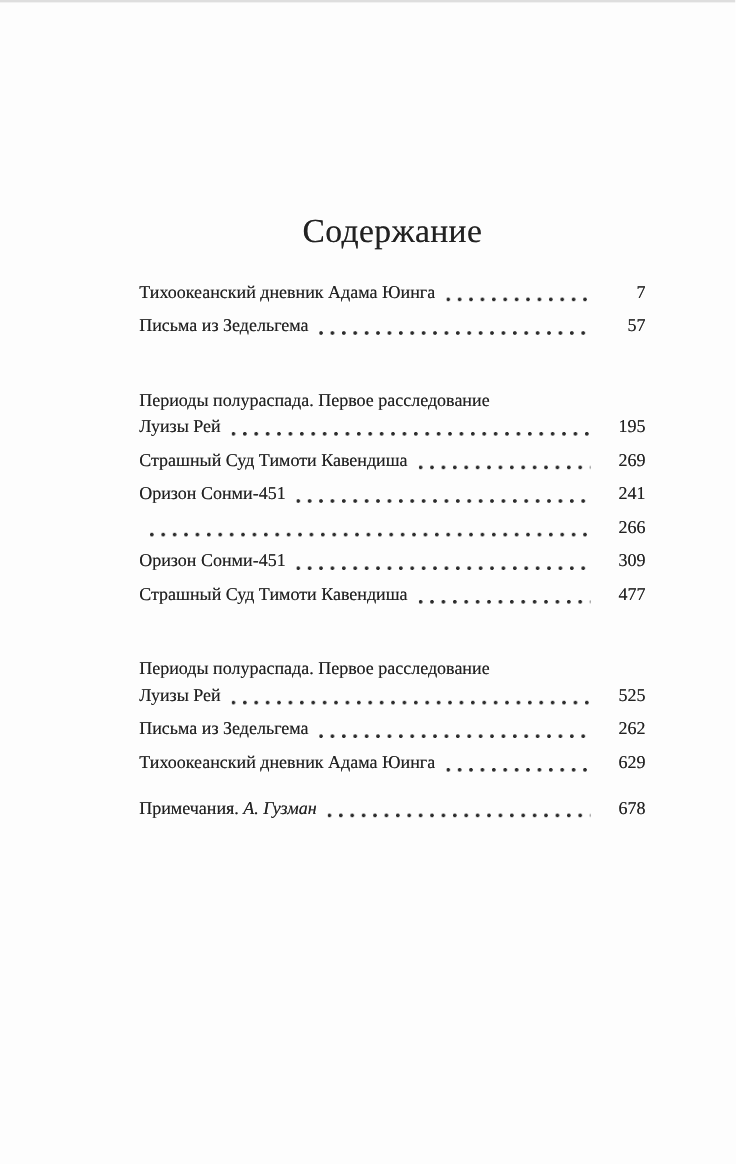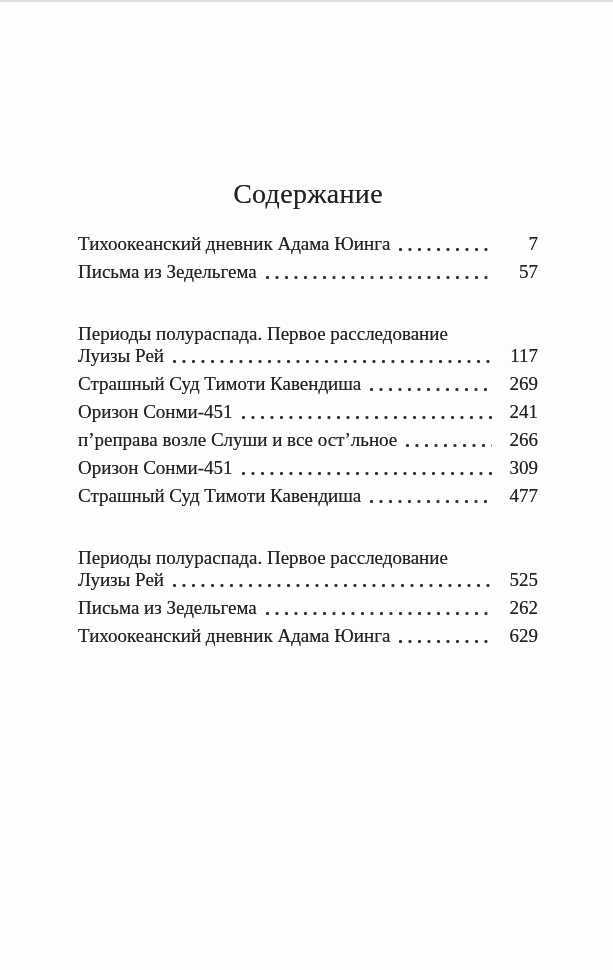--- a/index.html
+++ b/index.html
@@ -8,42 +8,42 @@
     background: #ffffff;
   }
   .paper {
     position: relative;
     width: 613px;
     height: 970px;
     box-sizing: border-box;
     background: #fdfdfd;
     color: #222222;
     font-family: "Liberation Serif", "DejaVu Serif", serif;
-    padding: 176px 75px 0 78px;
+    padding: 176px 75px 0 116px;
     overflow: hidden;
   }
   
   .paper::before {
     content: "";
     position: absolute;
     top: 0; left: 0; right: 0;
     height: 2px;
     background: rgba(0,0,0,0.12);
   }
   .toc-title {
     font-size: 28px;
     line-height: 36px;
     font-weight: normal;
     text-align: center;
     margin: 0 0 21px 0;
     letter-spacing: 0.3px;
     text-shadow: 0 0 0.4px rgba(0,0,0,0.55);
   }
   .entries {
-    font-size: 19px;
+    font-size: 15px;
     line-height: 22px;
     text-shadow: 0 0 0.4px rgba(0,0,0,0.55);
   }
   .entry { margin-bottom: 6px; }
   .entry.section-break { margin-top: 16px; }
   .pre-line { white-space: nowrap; margin-top: 40px; }
   .row {
     display: flex;
     align-items: baseline;
   }
@@ -88,21 +88,21 @@
       <span class="leader"></span>
       <span class="pagenum">57</span>
     </div>
   </div>
 
   <div class="entry">
     <div class="pre-line">Периоды полураспада. Первое расследование</div>
     <div class="row">
       <span class="title">Луизы Рей</span>
       <span class="leader"></span>
-      <span class="pagenum">117</span>
+      <span class="pagenum">195</span>
     </div>
   </div>
 
   <div class="entry">
 
     <div class="row">
       <span class="title">Страшный Суд Тимоти Кавендиша</span>
       <span class="leader"></span>
       <span class="pagenum">269</span>
     </div>
@@ -113,21 +113,20 @@
     <div class="row">
       <span class="title">Оризон Сонми-451</span>
       <span class="leader"></span>
       <span class="pagenum">241</span>
     </div>
   </div>
 
   <div class="entry">
 
     <div class="row">
-      <span class="title">п’реправа возле Слуши и все ост’льное</span>
       <span class="leader"></span>
       <span class="pagenum">266</span>
     </div>
   </div>
 
   <div class="entry">
 
     <div class="row">
       <span class="title">Оризон Сонми-451</span>
       <span class="leader"></span>
@@ -164,14 +163,22 @@
 
   <div class="entry">
 
     <div class="row">
       <span class="title">Тихоокеанский дневник Адама Юинга</span>
       <span class="leader"></span>
       <span class="pagenum">629</span>
     </div>
   </div>
 
+  <div class="entry section-break">
+
+    <div class="row">
+      <span class="title">Примечания.<i>&nbsp;А. Гузман</i></span>
+      <span class="leader"></span>
+      <span class="pagenum">678</span>
+    </div>
+  </div>
 </div>
 </div>
 
 </body></html>

